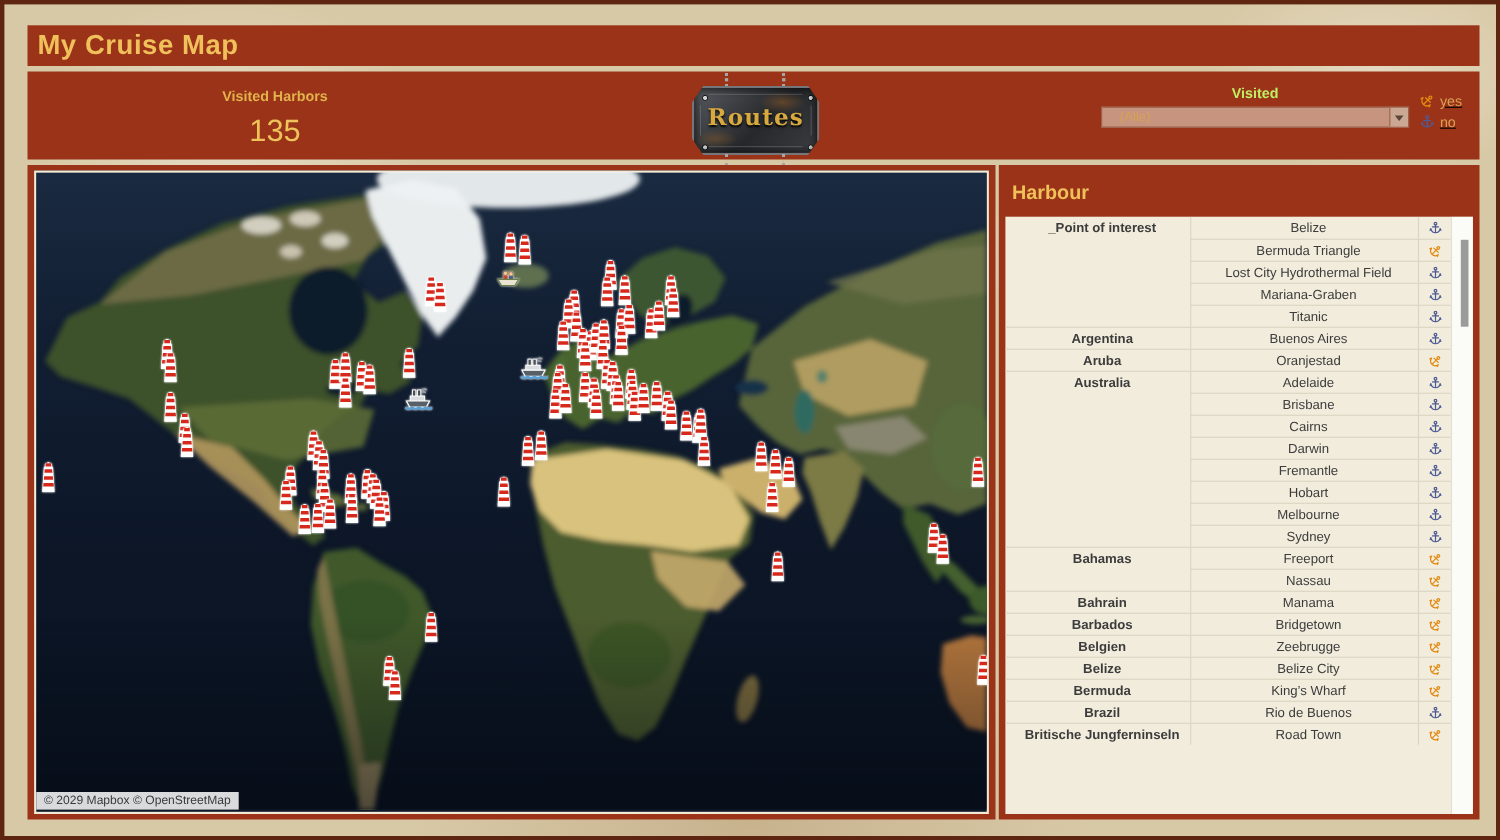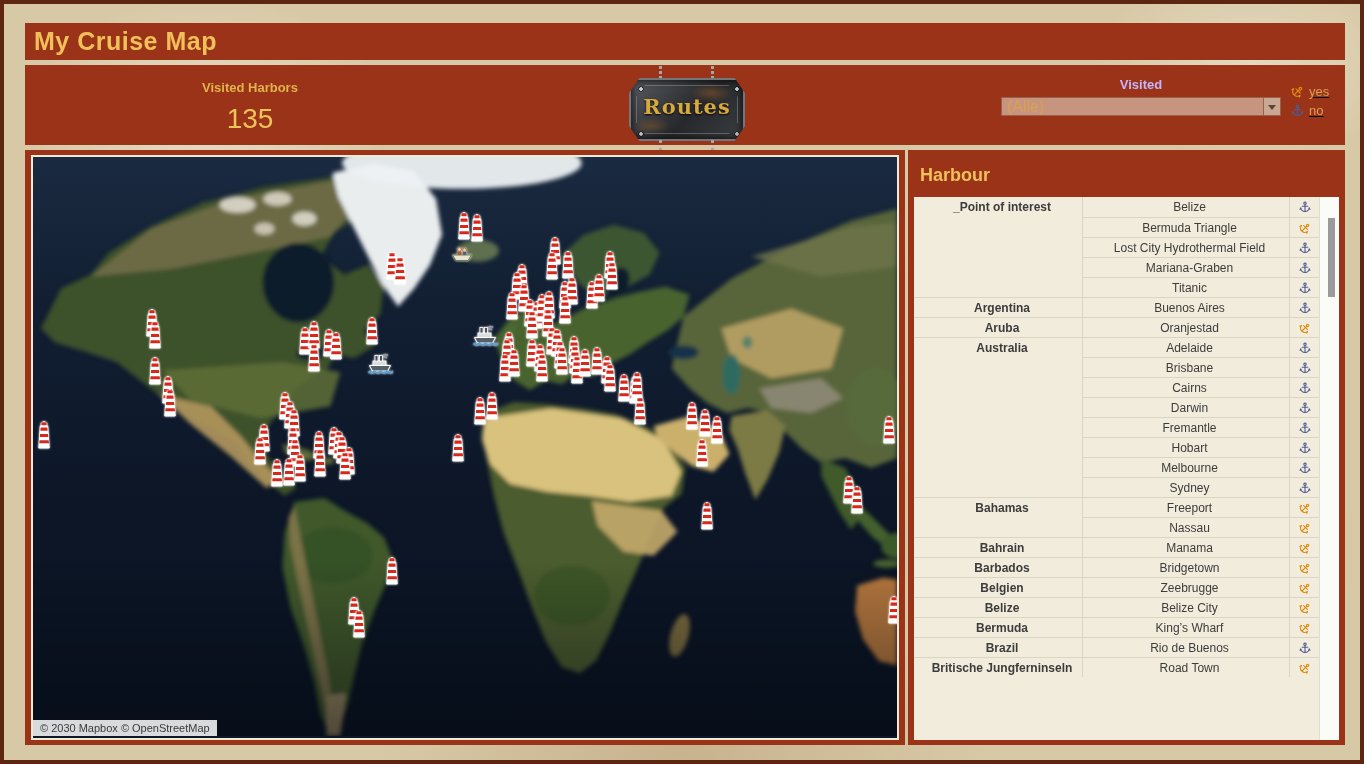--- a/index.html
+++ b/index.html
@@ -42,23 +42,23 @@
       linear-gradient(135deg,#585b60,#26282b 55%,#3b3e42);
     border:2px solid #74767a;
     box-shadow:inset 0 0 9px rgba(0,0,0,.9), 0 2px 3px rgba(0,0,0,.4);
   }
   .plate .inner-line{position:absolute;left:5px;top:5px;right:5px;bottom:5px;border:1px solid rgba(190,190,195,.35);
     clip-path:polygon(9% 0,91% 0,100% 24%,100% 76%,91% 100%,9% 100%,0 76%,0 24%);}
   .routes-text{position:absolute;width:100%;text-align:center;top:14px;
     font-family:"DejaVu Serif","Liberation Serif",serif;font-weight:bold;font-size:21px;color:#d8a93e;
     letter-spacing:1px;text-shadow:0 1px 2px #000;}
   
-  .visited-label{position:absolute;left:976px;top:12px;width:280px;text-align:center;color:#c4b5fd;font-weight:bold;font-size:13px;}
+  .visited-label{position:absolute;left:976px;top:12px;width:280px;text-align:center;color:#bef264;font-weight:bold;font-size:13px;}
   .dropdown{position:absolute;left:976px;top:32px;width:280px;height:19px;background:#c6947f;border:1px solid #99604b;display:flex;cursor:pointer;}
-  .dd-value{flex:1;color:#d9a154;font-size:16px;line-height:17px;padding-left:5px;overflow:hidden;}
+  .dd-value{flex:1;color:#d9a154;font-size:12px;line-height:17px;padding-left:16px;overflow:hidden;}
   .dd-btn{width:17px;background:#cba893;border-left:1px solid #99604b;position:relative;}
   .dd-btn::after{content:"";position:absolute;left:4px;top:7px;border-left:4px solid transparent;border-right:4px solid transparent;border-top:5px solid #5a4636;}
   
   .legend{position:absolute;left:1266px;top:17px;width:58px;text-decoration:underline;}
   .legend-row{display:flex;align-items:center;gap:5px;height:19px;color:#d9a154;font-size:13px;cursor:pointer;}
   .anchor-glyph{display:inline-flex;}
   .anchor-yes{color:#e2890f;} .anchor-yes svg{transform:rotate(45deg);}
   .anchor-no{color:#4d5b94;}
   
   .map-panel{position:absolute;left:21px;top:146px;width:880px;height:595px;background:#9a3318;padding:5px 6px;}
@@ -520,21 +520,21 @@
             <div class="marker" style="left: 824px; top: 361px;"><svg width="13" height="28" viewBox="0 0 14 30">
                 <use href="#sym-lh"></use>
               </svg></div>
             <div class="marker" style="left: 856px; top: 291px;"><svg width="13" height="28" viewBox="0 0 14 30">
                 <use href="#sym-lh"></use>
               </svg></div>
             <div class="marker" style="left: 861px; top: 471px;"><svg width="13" height="28" viewBox="0 0 14 30">
                 <use href="#sym-lh"></use>
               </svg></div>
           </div>
-        <div class="attribution">© 2030 Mapbox © OpenStreetMap</div>
+        <div class="attribution">© 2029 Mapbox © OpenStreetMap</div>
       </div>
     </div>
   </div>
 
   <div class="harbour-panel">
     <div class="harbour-title">Harbour</div>
     <div class="table-wrap">
       <div class="rows">
           <div class="h-row first">
             <div class="c-country">_Point of interest</div>

